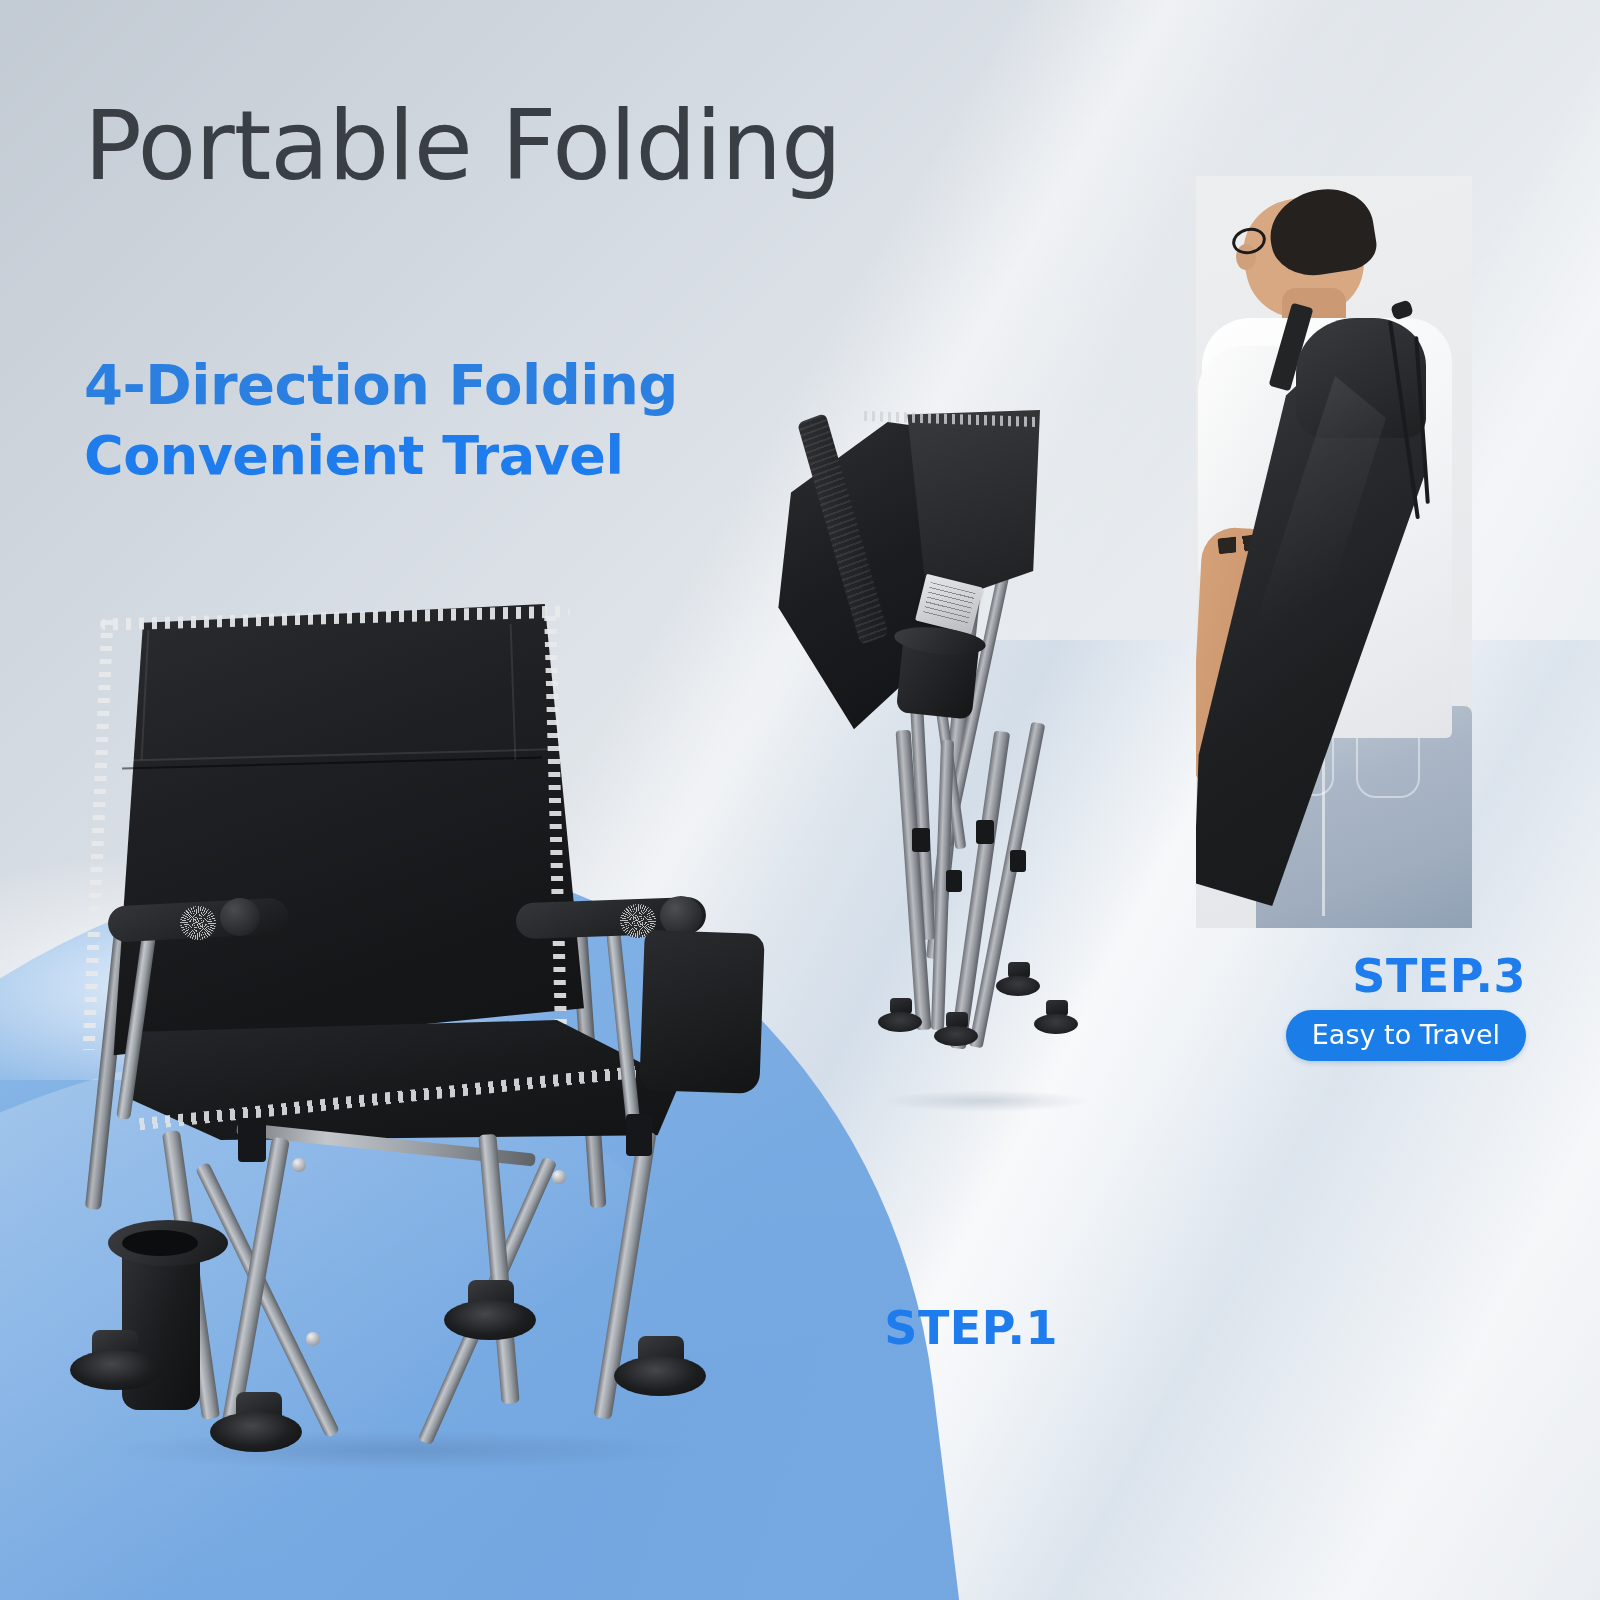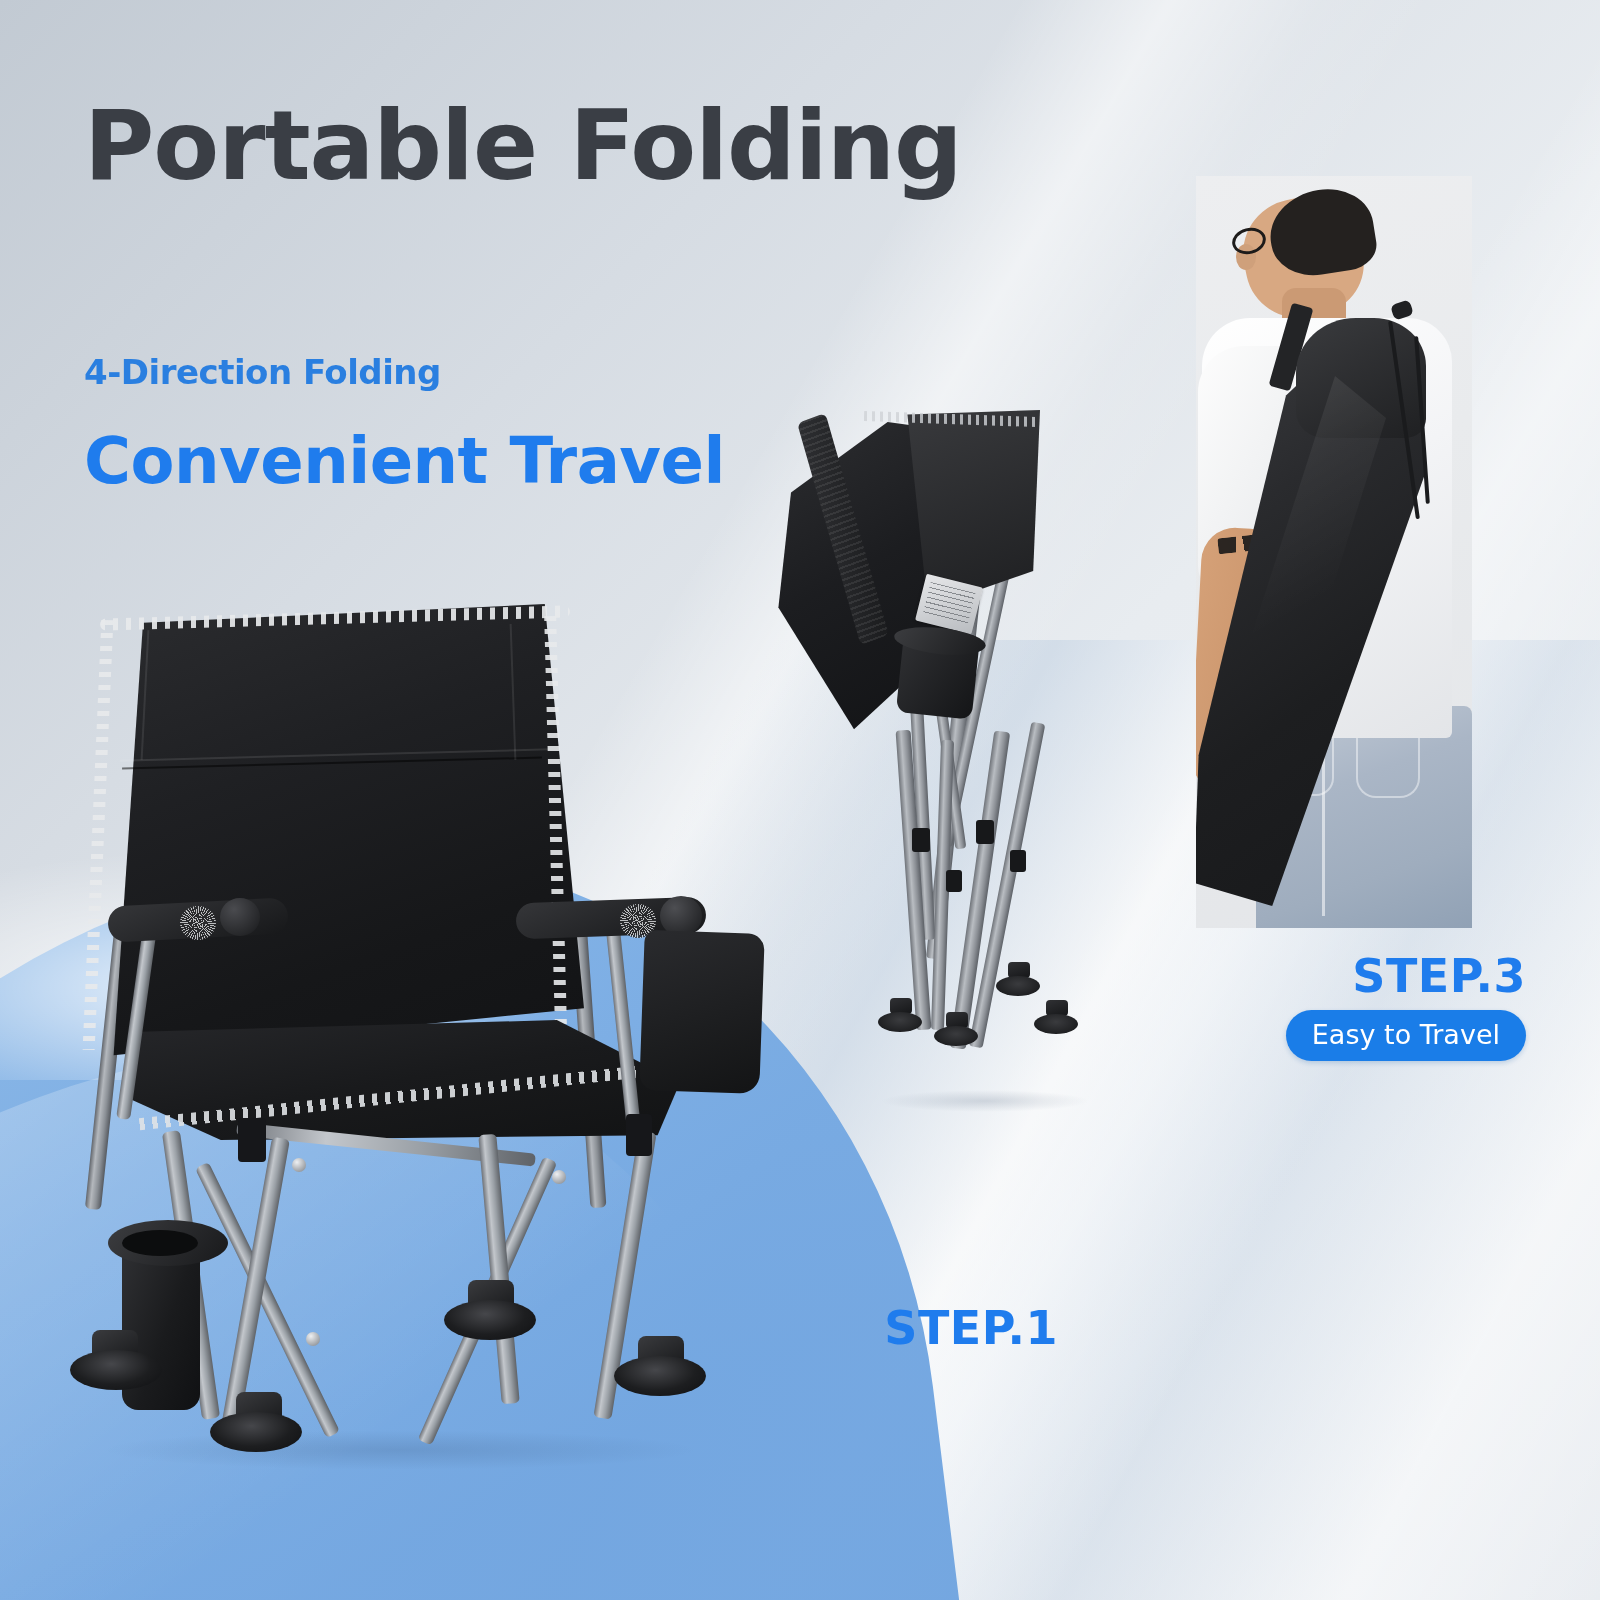--- a/index.html
+++ b/index.html
@@ -55,32 +55,32 @@
     transform:rotate(-7deg);
   }
   .bg-wave-hi{
     position:absolute; left:-60px; bottom:520px; width:620px; height:230px;
     background:radial-gradient(ellipse at 40% 60%, rgba(255,255,255,.8), rgba(255,255,255,0) 70%);
   }
 
   
   .headline{
     position:absolute; left:84px; top:96px;
-    font-size:96px; font-weight:bold; letter-spacing:-1px;
+    font-size:96px; font-weight:normal; letter-spacing:-1px;
     color:#3a3e45; line-height:1.05;
     font-family:"DejaVu Sans", sans-serif;
   }
   .sub1{
     position:absolute; left:84px; top:352px;
-    font-size:34px; font-weight:bold; color:#2a7fe0;
+    font-size:56px; font-weight:bold; color:#2a7fe0;
     font-family:"DejaVu Sans", sans-serif; letter-spacing:-.5px;
   }
   .sub2{
     position:absolute; left:84px; top:424px;
-    font-size:64px; font-weight:bold; color:#1f7ced;
+    font-size:54px; font-weight:bold; color:#1f7ced;
     font-family:"DejaVu Sans", sans-serif; letter-spacing:-.5px;
   }
 
   
   .step{ position:absolute; text-align:right; }
   .step-title{
     font-size:46px; font-weight:bold; color:#1f7ced;
     font-family:"DejaVu Sans", sans-serif; letter-spacing:.5px;
     line-height:1.05; white-space:nowrap;
   }

